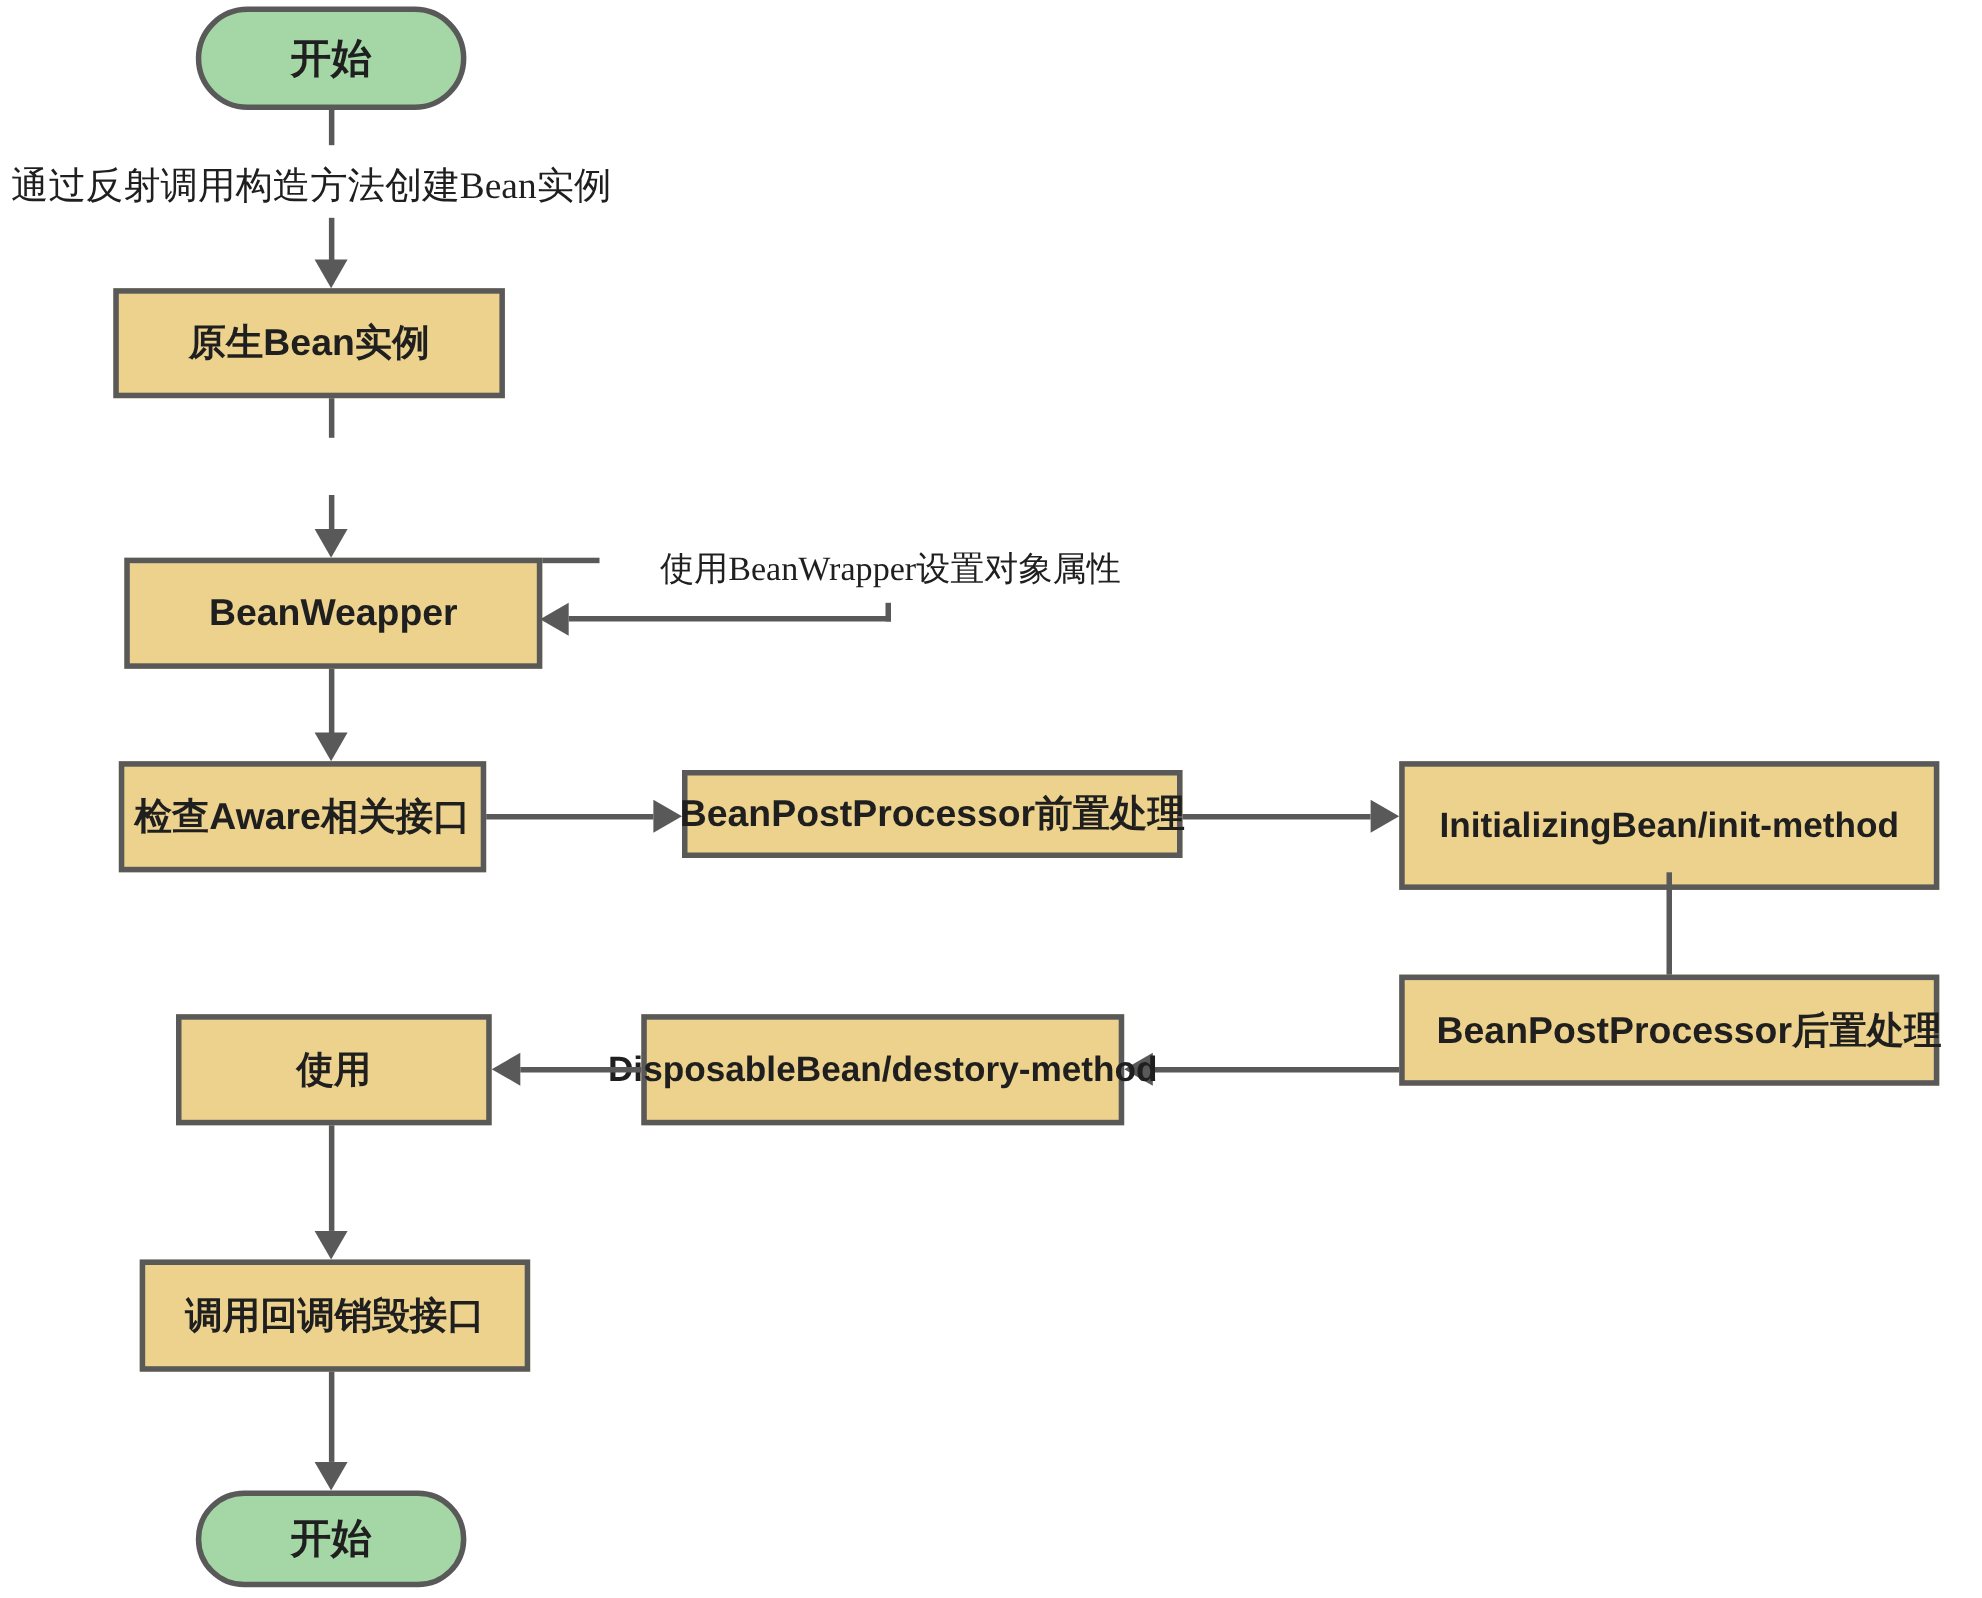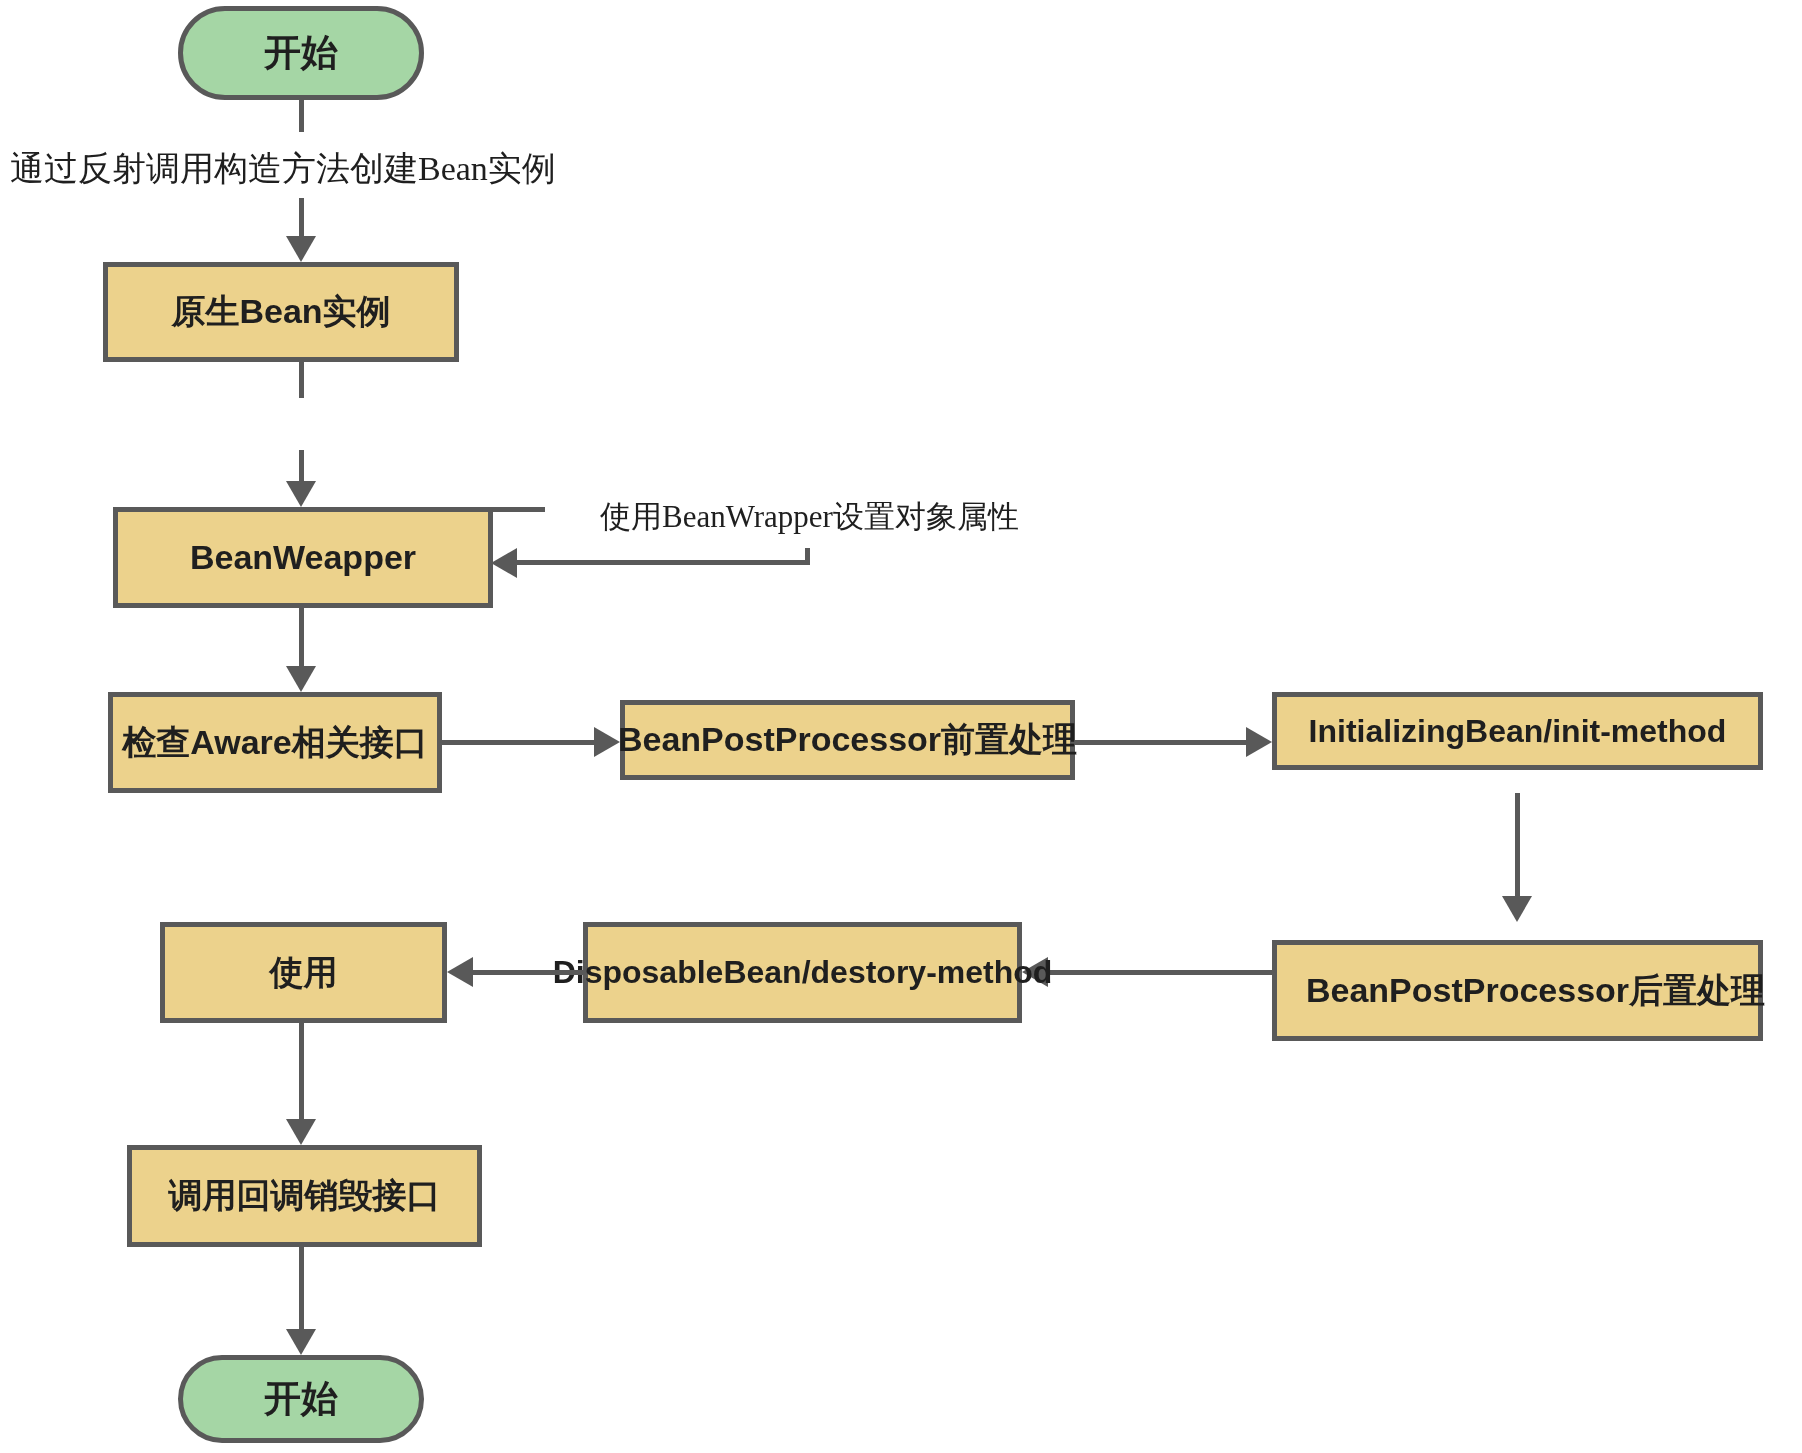--- a/index.html
+++ b/index.html
@@ -72,26 +72,26 @@
   <div class="node box" style="left:108px;top:692px;width:334px;height:101px;">检查Aware相关接口</div>
 
   <div class="hline" style="left:442px;top:740px;width:152px;"></div>
   <div class="ah ah-right" style="left:594px;top:727px;"></div>
 
   <div class="node box" style="left:620px;top:700px;width:455px;height:80px;">BeanPostProcessor前置处理</div>
 
   <div class="hline" style="left:1075px;top:740px;width:171px;"></div>
   <div class="ah ah-right" style="left:1246px;top:727px;"></div>
 
-  <div class="node box fs32" style="left:1272px;top:692px;width:491px;height:78px;">InitializingBean/init-method</div>
+  <div class="node box fs32" style="left:1272px;top:692px;width:491px;height:117px;">InitializingBean/init-method</div>
 
   <div class="vline" style="left:1515px;top:793px;height:103px;"></div>
   <div class="ah ah-down" style="left:1502px;top:896px;"></div>
 
-  <div class="node box" style="left:1272px;top:940px;width:491px;height:101px;padding-left:36px;">BeanPostProcessor后置处理</div>
+  <div class="node box" style="left:1272px;top:886px;width:491px;height:101px;padding-left:36px;">BeanPostProcessor后置处理</div>
 
   <div class="hline" style="left:1048px;top:970px;width:224px;"></div>
   <div class="ah ah-left" style="left:1022px;top:957px;"></div>
 
   <div class="node box fs32" style="left:583px;top:922px;width:439px;height:101px;">DisposableBean/destory-method</div>
 
   <div class="hline" style="left:473px;top:970px;width:110px;"></div>
   <div class="ah ah-left" style="left:447px;top:957px;"></div>
 
   <div class="node box" style="left:160px;top:922px;width:287px;height:101px;">使用</div>

